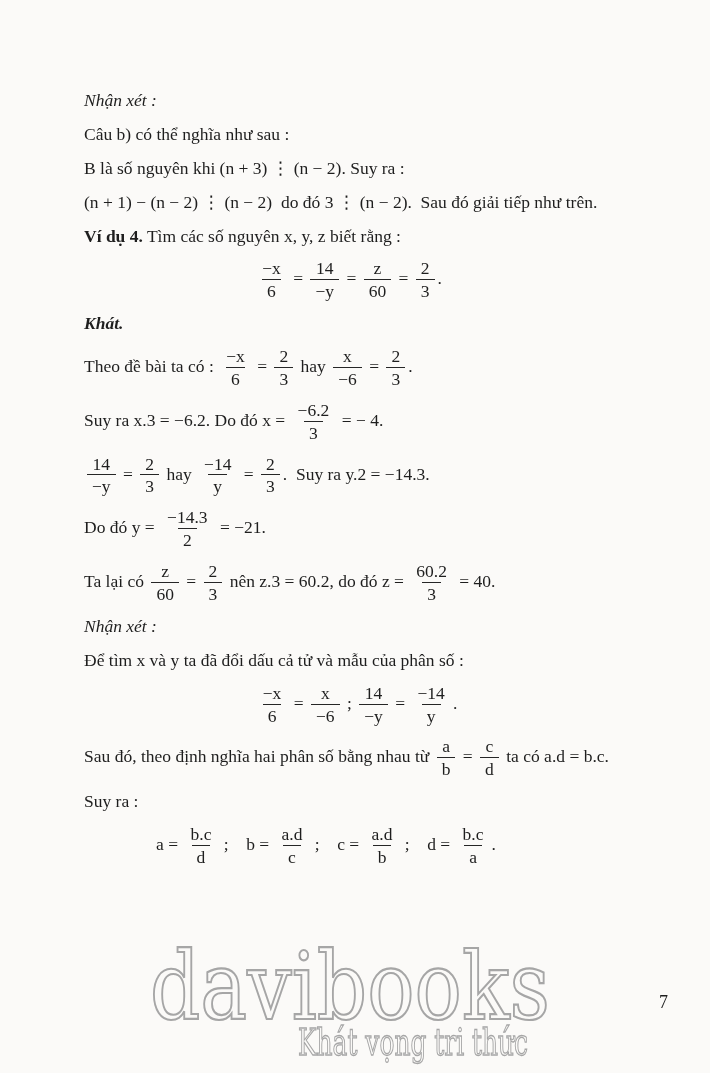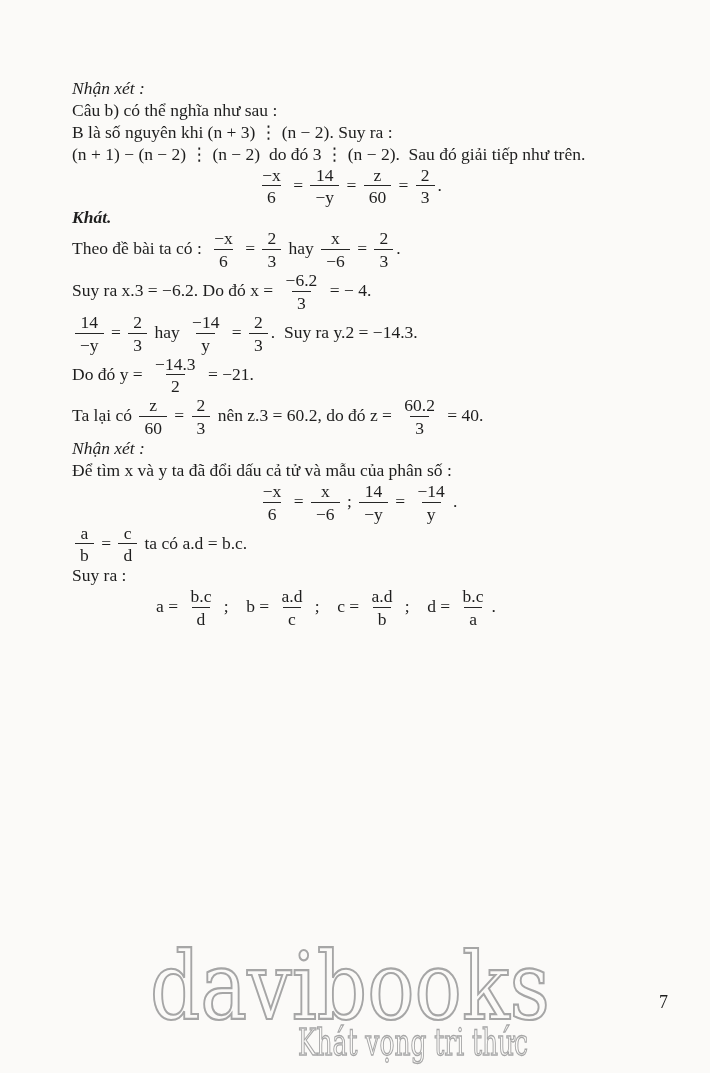--- a/index.html
+++ b/index.html
@@ -15,21 +15,21 @@
     overflow: hidden;
     color: #1e1e1e;
   }
   .content {
     position: relative;
     z-index: 2;
     padding: 78px 40px 0 72px;
     font-size: 17.5px;
     line-height: 1.25;
   }
-  .content p, .content .mathline { margin: 0; white-space: pre-wrap; }
+  .content p, .content .mathline { margin: 12px; white-space: pre-wrap; }
   .italic  { font-style: italic; }
   .bi      { font-style: italic; font-weight: bold; }
   b.exlabel{ font-weight: bold; }
 
   
   .m-remark1 { margin-top: 0; }
   .m-p1   { margin-top: 14px; }
   .m-p2   { margin-top: 15px; }
   .m-p3   { margin-top: 18px; }
   .m-ex   { margin-top: 18px; }
@@ -101,20 +101,21 @@
   <div class="content">
 
     <p class="italic m-remark1">Nhận xét :</p>
 
     <p class="m-p1">Câu b) có thể nghĩa như sau :</p>
 
     <p class="m-p2">B là số nguyên khi (n + 3) ⋮ (n − 2). Suy ra :</p>
 
     <p class="m-p3">(n + 1) − (n − 2) ⋮ (n − 2)  do đó 3 ⋮ (n − 2).  Sau đó giải tiếp như trên.</p>
 
+    <p class="m-ex"><b class="exlabel">Ví dụ 4.</b><span> Tìm các số nguyên x, y, z biết rằng :</span></p>
 
     <div class="mathline center-eq pad-main m-eqm"><span class="frac"><span class="num">−x</span><span class="den">6</span></span><span class="run"> = </span><span class="frac"><span class="num">14</span><span class="den">−y</span></span><span class="run"> = </span><span class="frac"><span class="num">z</span><span class="den">60</span></span><span class="run"> = </span><span class="frac"><span class="num">2</span><span class="den">3</span></span><span class="run">.</span></div>
 
     <p class="bi m-giai">Khát.</p>
 
     <div class="mathline m-sol1"><span class="run">Theo đề bài ta có : </span><span class="frac"><span class="num">−x</span><span class="den">6</span></span><span class="run"> = </span><span class="frac"><span class="num">2</span><span class="den">3</span></span><span class="run"> hay </span><span class="frac"><span class="num">x</span><span class="den">−6</span></span><span class="run"> = </span><span class="frac"><span class="num">2</span><span class="den">3</span></span><span class="run">.</span></div>
 
     <div class="mathline m-sol2"><span class="run">Suy ra x.3 = −6.2. Do đó x = </span><span class="frac"><span class="num">−6.2</span><span class="den">3</span></span><span class="run"> = − 4.</span></div>
 
     <div class="mathline m-sol3"><span class="frac"><span class="num">14</span><span class="den">−y</span></span><span class="run"> = </span><span class="frac"><span class="num">2</span><span class="den">3</span></span><span class="run"> hay </span><span class="frac"><span class="num">−14</span><span class="den">y</span></span><span class="run"> = </span><span class="frac"><span class="num">2</span><span class="den">3</span></span><span class="run">.  Suy ra y.2 = −14.3.</span></div>
@@ -123,20 +124,20 @@
 
     <div class="mathline m-sol5"><span class="run">Ta lại có </span><span class="frac"><span class="num">z</span><span class="den">60</span></span><span class="run"> = </span><span class="frac"><span class="num">2</span><span class="den">3</span></span><span class="run"> nên z.3 = 60.2, do đó z = </span><span class="frac"><span class="num">60.2</span><span class="den">3</span></span><span class="run"> = 40.</span></div>
 
 
     <p class="italic m-remark2">Nhận xét :</p>
 
     <p class="m-p4">Để tìm x và y ta đã đổi dấu cả tử và mẫu của phân số :</p>
 
     <div class="mathline center-eq pad-nx m-eqnx"><span class="frac"><span class="num">−x</span><span class="den">6</span></span><span class="run"> = </span><span class="frac"><span class="num">x</span><span class="den">−6</span></span><span class="run"> ; </span><span class="frac"><span class="num">14</span><span class="den">−y</span></span><span class="run"> = </span><span class="frac"><span class="num">−14</span><span class="den">y</span></span><span class="run">.</span></div>
 
-    <div class="mathline m-p5"><span class="frac"><span class="num">a</span><span class="den">b</span></span><span class="run"> = </span><span class="frac"><span class="num">c</span><span class="den">d</span></span><span class="run"> ta có a.d = b.c.</span></div>
+    <div class="mathline m-p5"><span class="run">Sau đó, theo định nghĩa hai phân số bằng nhau từ </span><span class="frac"><span class="num">a</span><span class="den">b</span></span><span class="run"> = </span><span class="frac"><span class="num">c</span><span class="den">d</span></span><span class="run"> ta có a.d = b.c.</span></div>
 
     <p class="m-p6">Suy ra :</p>
 
     <div class="mathline center-eq pad-abcd m-abcd"><span class="run">a = </span><span class="frac"><span class="num">b.c</span><span class="den">d</span></span><span class="run"> ;    </span><span class="run">b = </span><span class="frac"><span class="num">a.d</span><span class="den">c</span></span><span class="run"> ;    </span><span class="run">c = </span><span class="frac"><span class="num">a.d</span><span class="den">b</span></span><span class="run"> ;    </span><span class="run">d = </span><span class="frac"><span class="num">b.c</span><span class="den">a</span></span><span class="run">.</span></div>
 
   </div>
 </div>
 
 </body></html>

